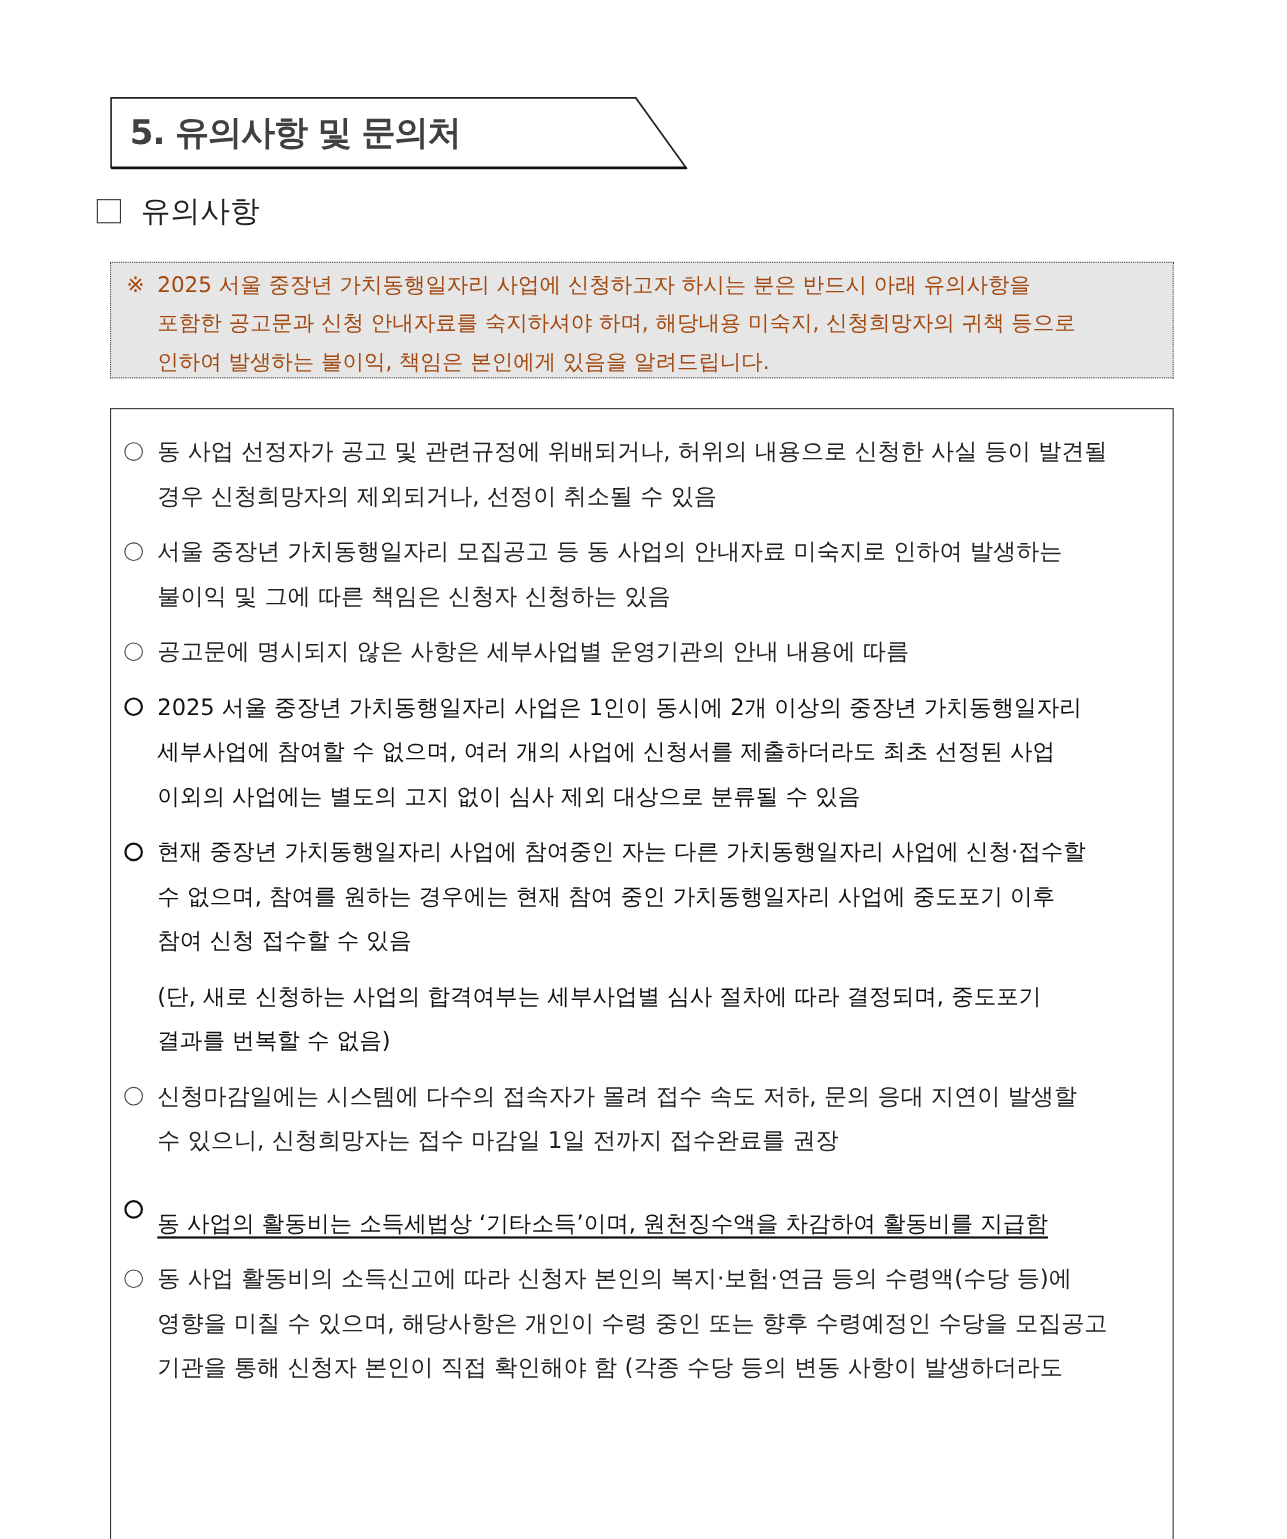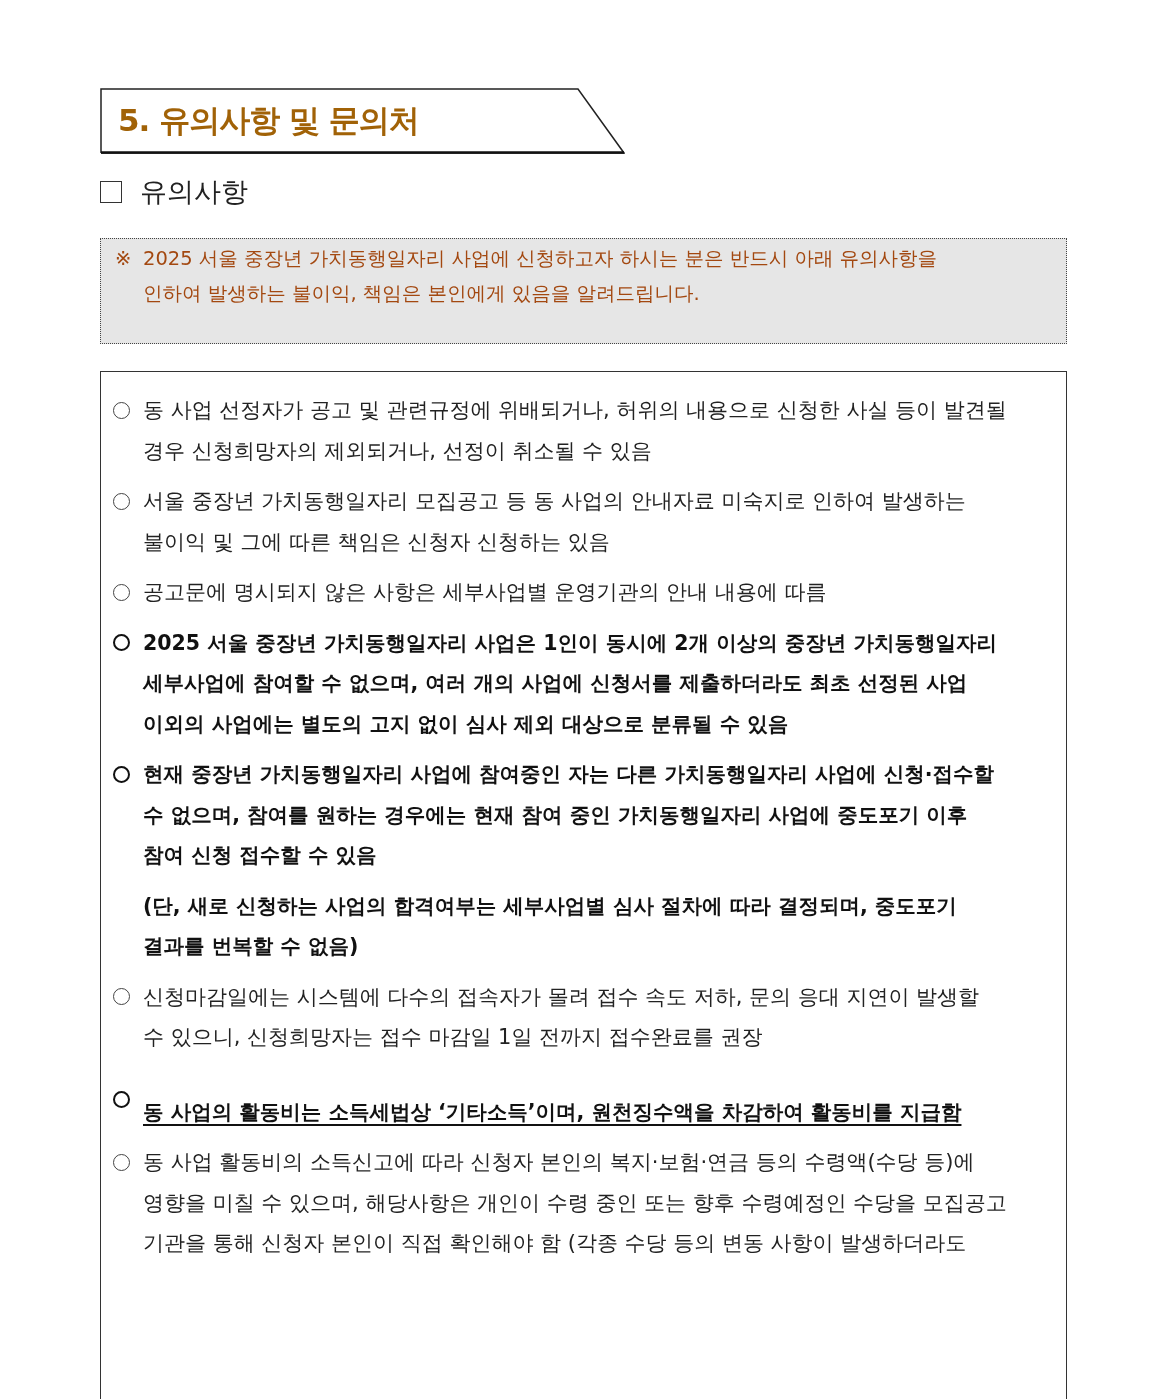--- a/index.html
+++ b/index.html
@@ -7,25 +7,25 @@
     width: 1170px; height: 1399px; position: relative; overflow: hidden;
     font-family: "DejaVu Sans", "Liberation Sans", sans-serif;
     color: #1a1a1a;
   }
   .title-tab {
     position: absolute; left: 100px; top: 88px; width: 525px; height: 66px;
   }
   .title-tab svg { position: absolute; left: 0; top: 0; }
   .title-text {
     position: absolute; left: 18px; top: 12px;
-    font-size: 31px; font-weight: bold; letter-spacing: -1px; color: #a16207;
+    font-size: 31px; font-weight: bold; letter-spacing: -1px; color: #404040;
     font-family: "DejaVu Sans", sans-serif;
   }
   .subsection {
-    position: absolute; left: 100px; top: 172px; height: 40px;
+    position: absolute; left: 88px; top: 172px; height: 40px;
     display: flex; align-items: center;
   }
   .sq-box { width: 22px; height: 22px; border: 1.5px solid #333; box-sizing: border-box; margin-right: 18px; }
   .subsection-label { font-size: 27px; color: #222; }
 
   .warning-box {
     position: absolute; left: 100px; top: 238px; width: 967px; height: 106px;
     background: #e6e6e6; border: 1.5px dotted #444; box-sizing: border-box;
     color: #a34810; font-size: 19.5px; line-height: 35px;
     padding: 2px 10px 0 14px;
@@ -33,21 +33,21 @@
   .warning-line { white-space: nowrap; display: flex; }
   .warning-mark { width: 28px; flex: 0 0 28px; }
   .warning-indent { padding-left: 28px; }
 
   .notice-box {
     position: absolute; left: 100px; top: 371px; width: 967px; height: 1260px;
     border: 1.5px solid #333; box-sizing: border-box;
     padding: 18px 10px 0 12px;
   }
   .item { font-size: 21px; line-height: 40.5px; color: #222; margin-bottom: 10px; }
-  .item.bold { font-weight: bold; color: #111; font-size: 20.5px; }
+  .item.bold { font-weight: normal; color: #111; font-size: 20.5px; }
   .item-line { display: flex; white-space: nowrap; }
   .bullet { width: 30px; flex: 0 0 30px; display: flex; align-items: center; }
   .bullet .circ { width: 17px; height: 17px; border: 1.5px solid #444; border-radius: 50%; box-sizing: border-box; }
   .item.bold .bullet .circ { border-width: 2px; border-color: #111; }
   .cont { padding-left: 30px; white-space: nowrap; }
   .underline { text-decoration: underline; text-underline-offset: 5px; text-decoration-thickness: 1.5px; margin-top: 24px; }
 </style>
 </head>
 <body>
 
@@ -61,20 +61,23 @@
 
 <div class="subsection">
   <div class="sq-box"></div>
   <span class="subsection-label">유의사항</span>
 </div>
 
 <div class="warning-box">
   <div class="warning-line">
     <span class="warning-mark">※</span>
     <span>2025 서울 중장년 가치동행일자리 사업에 신청하고자 하시는 분은 반드시 아래 유의사항을</span>
+  </div>
+  <div class="warning-line warning-indent">
+    <span>포함한 공고문과 신청 안내자료를 숙지하셔야 하며, 해당내용 미숙지, 신청희망자의 귀책 등으로</span>
   </div>
   <div class="warning-line warning-indent">
     <span>인하여 발생하는 불이익, 책임은 본인에게 있음을 알려드립니다.</span>
   </div>
 </div>
 
 <div class="notice-box">
 
   <div class="item">
     <div class="item-line">

